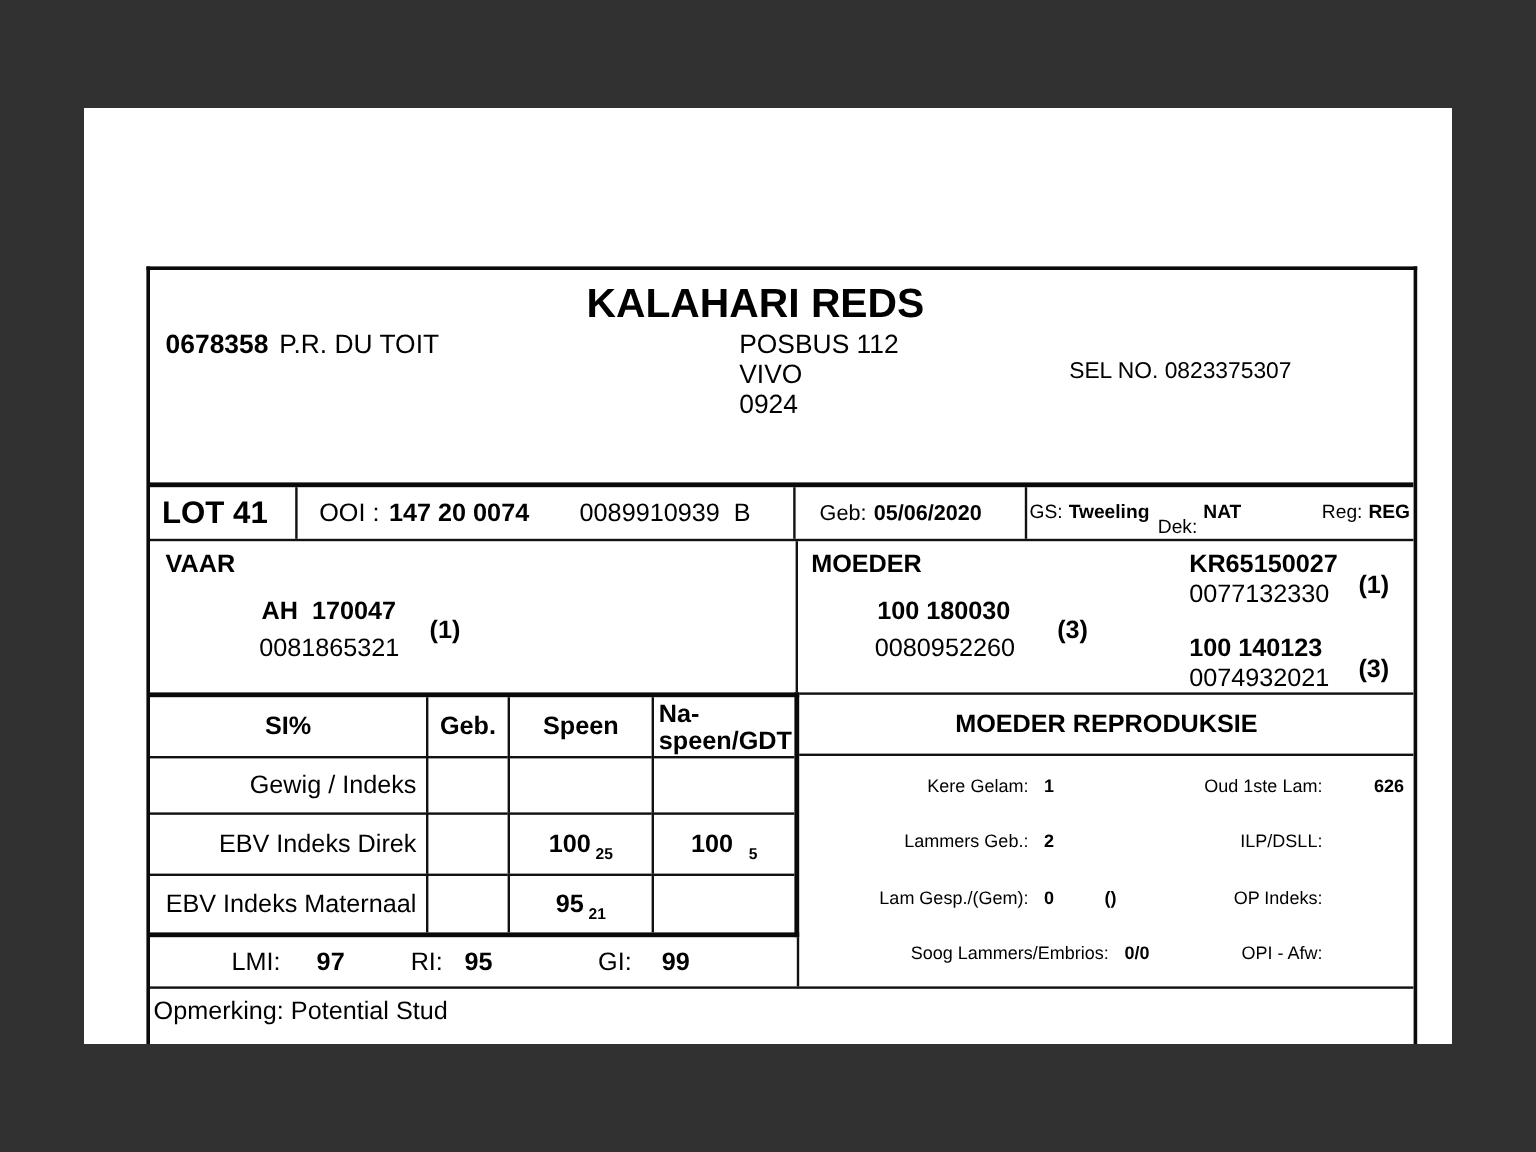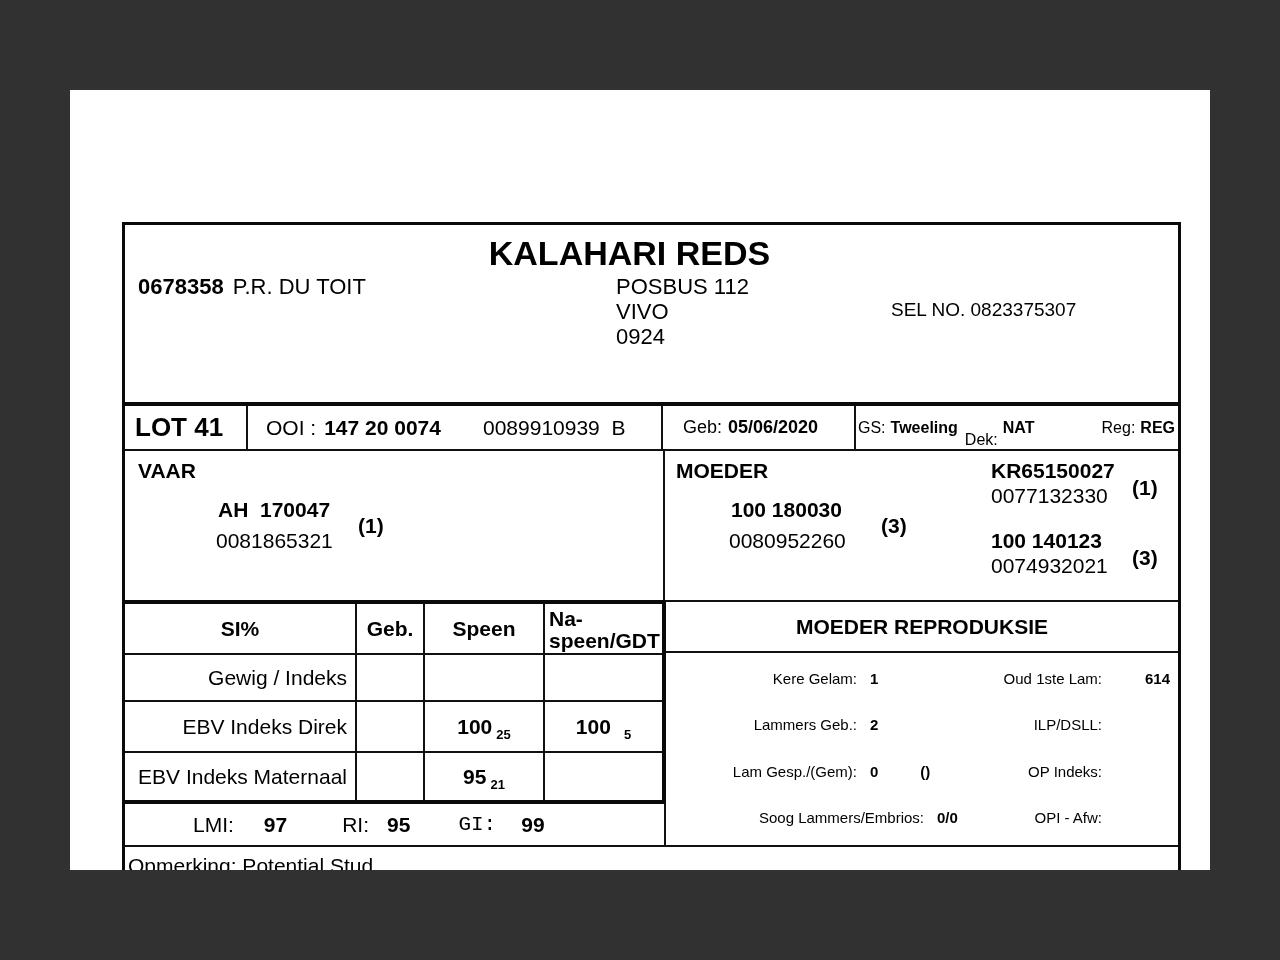--- a/index.html
+++ b/index.html
@@ -47,21 +47,21 @@
   .cell-ooi .ooi-val { font-weight: bold; margin-left: 8px; }
   .cell-ooi .ooi-id { margin-left: 42px; white-space: pre; }
   .cell-geb { flex: 0 0 193px; border-right: 2px solid #111; padding-left: 20px; font-size: 18px; }
   .cell-geb .geb-val { font-weight: bold; margin-left: 6px; }
   .cell-gs { flex: 1; font-size: 16px; padding: 0 3px 0 2px; }
   .cell-gs b { font-weight: bold; }
   .cell-gs .m1 { margin-left: 5px; }
   .cell-gs .m2 { margin-left: 7px; margin-top: 24px; }
   .cell-gs .mr { margin-left: auto; }
   
-  .parents-row { display: flex; border-top: 2px solid #111; height: 151px; }
+  .parents-row { display: flex; border-top: 2px solid #111; height: 128px; }
   .vaar-cell { flex: 0 0 540px; border-right: 2px solid #111; position: relative; font-size: 21px; }
   .moeder-cell { flex: 1; position: relative; font-size: 21px; }
   .abs { position: absolute; white-space: pre; }
   .bld { font-weight: bold; }
   
   .bottom-sec { display: flex; height: 245px; }
   .left-col { flex: 0 0 541px; display: flex; flex-direction: column; }
   .si-table {
     width: 541px; height: 204px;
     border-top: 4px solid #0a0a0a; border-bottom: 4px solid #0a0a0a; border-right: 4px solid #0a0a0a;
@@ -78,21 +78,21 @@
   .si-table .val { font-weight: bold; }
   .sub { font-size: 13px; font-weight: bold; position: relative; top: 8px; margin-left: 4px; }
   .sub.gap { margin-left: 13px; }
   .lmi-row {
     height: 41px; border-right: 2px solid #111;
     display: flex; align-items: center; font-size: 21px;
   }
   .lmi-row .lab {}
   .lmi-row .v { font-weight: bold; }
   .ml68 { margin-left: 68px; } .ml30 { margin-left: 30px; } .ml55 { margin-left: 55px; }
-  .ml18 { margin-left: 18px; } .ml88 { margin-left: 48px; font-family: Liberation Mono, monospace; } .ml25 { margin-left: 25px; }
+  .ml18 { margin-left: 18px; } .ml88 { margin-left: 88px; } .ml25 { margin-left: 25px; }
   
   .rep-box { flex: 1; border-top: 2px solid #111; display: flex; flex-direction: column; }
   .rep-title {
     height: 51px; border-bottom: 2px solid #111;
     text-align: center; font-size: 21px; font-weight: bold; padding-top: 13px;
   }
   .rep-rows { flex: 1; display: flex; flex-direction: column; padding: 2px 0 4px 8px; }
   .rep-row { flex: 1; display: flex; align-items: center; font-size: 15px; }
   .rl1 { flex: 0 0 183px; text-align: right; }
   .rep-row.wide .rl1 { flex-basis: 250px; }
@@ -207,21 +207,21 @@
         </div>
       </div>
 
       <div class="rep-box">
         <div class="rep-title">MOEDER REPRODUKSIE</div>
         <div class="rep-rows">
           <div class="rep-row">
             <span class="rl1">Kere Gelam:</span>
             <span class="rv1">1</span>
             <span class="rl2">Oud 1ste Lam:</span>
-            <span class="rv2">614</span>
+            <span class="rv2">626</span>
           </div>
           <div class="rep-row">
             <span class="rl1">Lammers Geb.:</span>
             <span class="rv1">2</span>
             <span class="rl2">ILP/DSLL:</span>
             <span class="rv2"></span>
           </div>
           <div class="rep-row">
             <span class="rl1">Lam Gesp./(Gem):</span>
             <span class="rv1">0</span>

